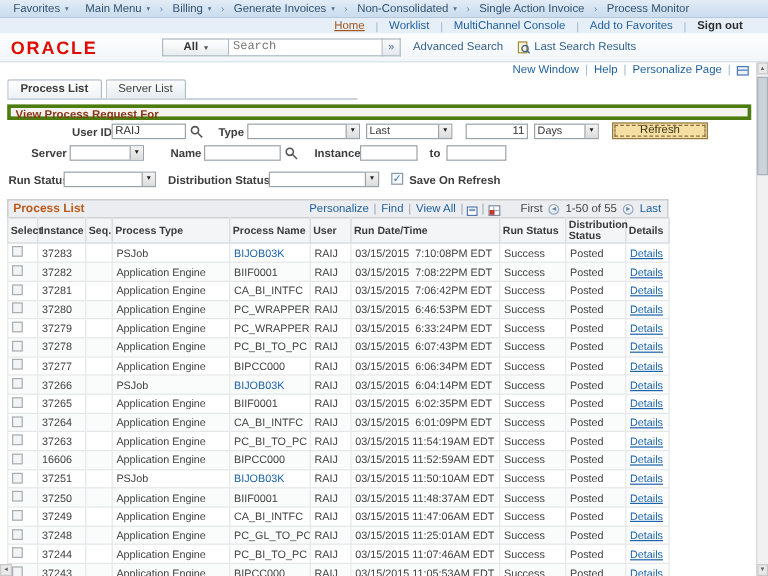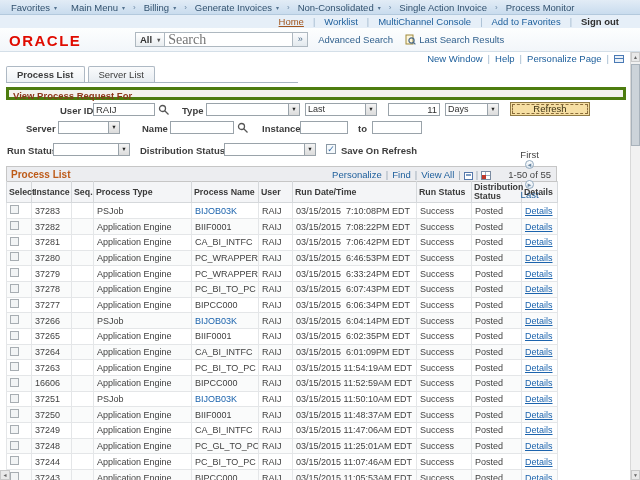--- a/index.html
+++ b/index.html
@@ -27,23 +27,23 @@
   }
   .hlink{ color:#1c5e9b; padding:0 9px; text-decoration:none; cursor:pointer; }
   .hlink.home{ color:#a2551c; text-decoration:underline; }
   .hlink.signout{ color:#2e2e2e; font-weight:bold; }
   .hsep{ color:#9db6cc; font-size:9px; }
 
   
   .brand-row{ height:24px; background:linear-gradient(#fdfefe,#f2f6fa); position:relative; border-bottom:1px solid #d4dfe8; }
   .oracle-logo{ position:absolute; left:9px; top:4px; color:#e00b00; font-weight:bold; font-size:15px; letter-spacing:1.5px; }
   .search-cluster{ position:absolute; left:135px; top:4px; display:flex; align-items:center; height:15px; font-size:9.5px; }
-  .scope-box{ display:flex; align-items:center; border:1px solid #aeb8c0; background:linear-gradient(#fff,#e9edf0); height:15px; padding:0 4px; font-weight:bold; color:#333; }
+  .scope-box{ display:flex; align-items:center; border:1px solid #aeb8c0; background:linear-gradient(#fff,#e9edf0); height:15px; padding:0 17px; font-weight:bold; color:#333; }
   .scope-caret{ font-size:6px; margin-left:5px; color:#555; }
-  .search-input{ width:128px; height:15px; border:1px solid #aeb8c0; border-left:none; font-size:14px; padding:0 3px; color:#888; font-family:Liberation Serif, serif; }
+  .search-input{ width:128px; height:15px; border:1px solid #aeb8c0; border-left:none; font-size:10px; padding:0 3px; color:#888; font-family:Liberation Mono, monospace; }
   .go-btn{ width:15px; height:15px; border:1px solid #aeb8c0; border-left:none; background:linear-gradient(#fbfcfd,#e3e9ee); color:#4a6a88; font-size:9px; line-height:13px; text-align:center; cursor:pointer; }
   .adv-link{ color:#33628e; margin-left:10px; cursor:pointer; }
   .lsr{ display:inline-flex; align-items:center; margin-left:12px; color:#33628e; cursor:pointer; }
   .lsr svg{ margin-right:3px; }
 
   
   .utility-row{ height:13px; display:flex; justify-content:flex-end; align-items:center; font-size:9.5px; padding-right:16px; background:#fff; }
   .ulink{ color:#1c5e9b; padding:0 5px; cursor:pointer; }
   .usep{ color:#9db6cc; }
   .grid-icon{ display:inline-block; width:10px; height:8px; border:1px solid #4a7ab5; margin-left:5px; position:relative; background:#eaf1f8; }
@@ -80,21 +80,21 @@
   .grid-title{ color:#bd5a18; font-weight:bold; font-size:10px; }
   .gt-links{ margin-left:auto; display:flex; align-items:flex-end; color:#1c5e9b; }
   .gt-link{ cursor:pointer; padding:0 3px; }
   .gt-sep{ color:#98a6b3; padding:0 1px; }
   .icon-popup{ display:inline-block; width:9px; height:8px; border:1px solid #5577aa; position:relative; background:#fff; margin:0 2px; }
   .icon-popup i{ position:absolute; top:1px; left:1px; right:1px; height:2px; background:#7d9cc4; }
   .icon-excel{ display:inline-block; width:10px; height:9px; border:1px solid #7a8aa0; position:relative; background:#fff; margin:0 2px; }
   .icon-excel i.h{ position:absolute; top:3px; left:0; right:0; height:1px; background:#9fb0c4; }
   .icon-excel i.v{ position:absolute; left:3px; top:0; bottom:0; width:1px; background:#9fb0c4; }
   .icon-excel i.r{ position:absolute; left:0; bottom:0; width:4px; height:4px; background:#c0392b; }
-  .pager{ display:flex; align-items:center; margin-left:14px; color:#444;flex-direction:column; }
+  .pager{ display:flex; align-items:center; margin-left:14px; color:#444; }
   .pg-circle{ width:9px; height:9px; border:1px solid #93aabf; border-radius:50%;
     background:linear-gradient(#ffffff,#dde7f0); color:#6b87a3; font-size:6px; line-height:8px;
     text-align:center; margin:0 4px; cursor:pointer; }
   .pg-text{ padding:0 1px; }
 
   
   table.grid{ margin-left:6px; width:551px; border-collapse:collapse; table-layout:fixed;
     border:1px solid #c6c6c6; font-size:9px; color:#3f3f3f; }
   table.grid th{ background:#f4f5f7; border:1px solid #d5d8db; border-top:none; font-weight:bold;
     font-size:8.8px; text-align:left; padding:1px 2px; height:18px; vertical-align:middle; color:#3a3a3a; line-height:1.05; }

